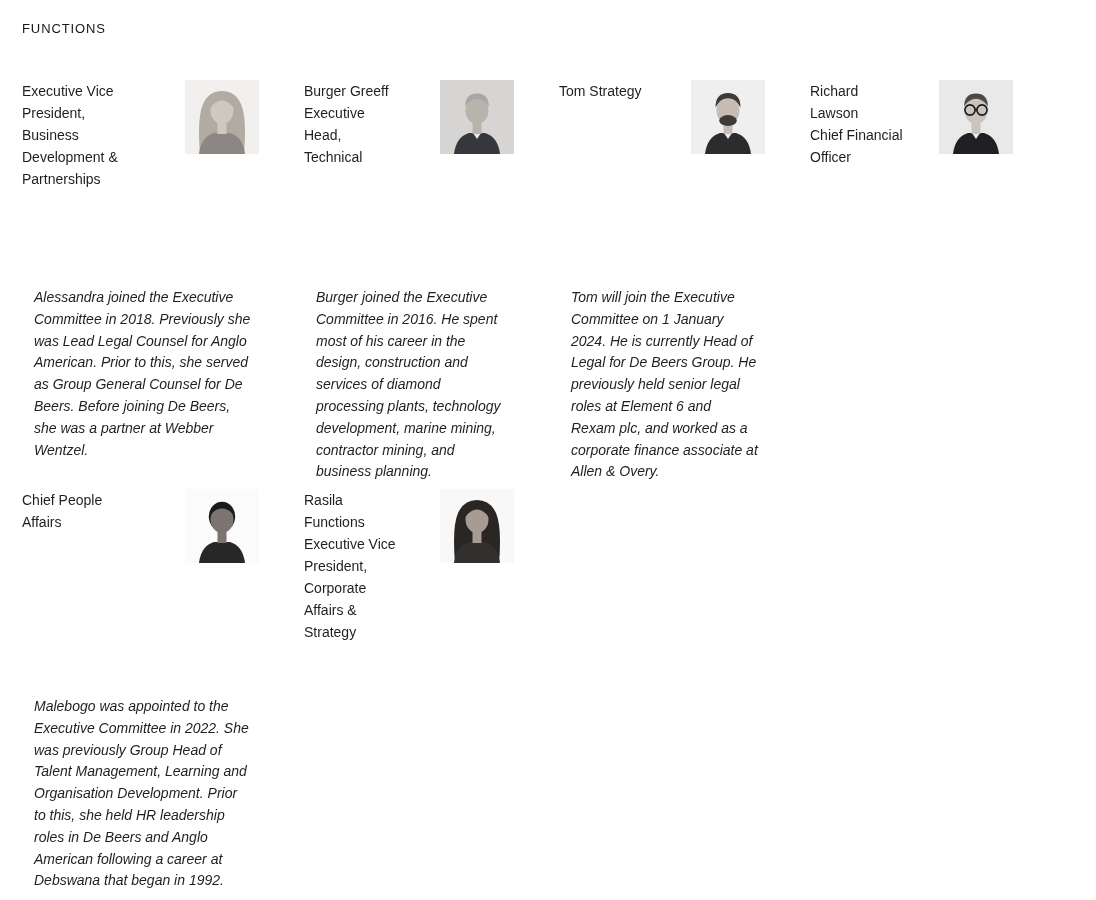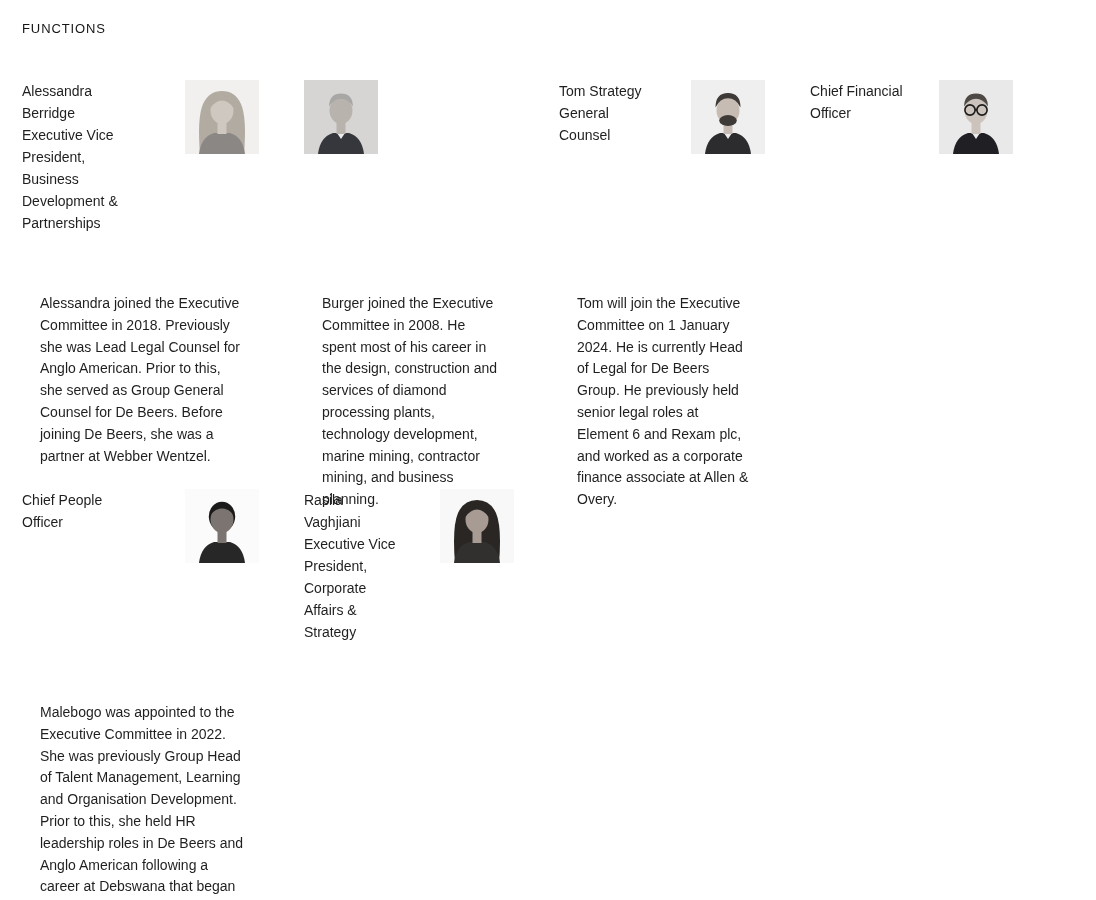--- a/index.html
+++ b/index.html
@@ -47,88 +47,93 @@
     display: block;
     white-space: pre-line;
   }
   .photo {
     width: 74px;
     height: 74px;
     flex: 0 0 74px;
     display: block;
   }
   .bio {
-    margin: 18px;
+    margin: 12px;
     padding-right: 40px;
     box-sizing: border-box;
     font-size: 14px;
     line-height: 21.8px;
     color: #1f1f1f;
+    font-style: italic;
   }
   .bio.col4 { padding-right: 2px; }
 </style>
 </head>
 <body>
 
 <div class="page">
 
   <h2 class="heading">FUNCTIONS</h2>
 
   <section class="grid names-row">
 
     <div class="person">
       <div class="person-text">
-        <span class="person-name">Alessandra
-Berridge</span>
         <span class="person-title">Executive Vice
 President,
 Business
 Development &amp;
 Partnerships</span>
       </div>
       <svg class="photo" viewBox="0 0 74 74" role="img" aria-label="Black-and-white portrait of Alessandra Berridge">
         <rect width="74" height="74" fill="#f1f0ee"></rect>
         <path d="M15 74 Q12 38 18 24 Q24 11 37 11 Q50 11 56 24 Q62 38 59 74 Z" fill="#b2aba1"></path>
         <path d="M14 74 Q16 57 29 53 L45 53 Q58 57 60 74 Z" fill="#8a8784"></path>
         <rect x="32.5" y="41" width="9" height="13" fill="#cfc8c1"></rect>
         <ellipse cx="37" cy="30.5" rx="11.5" ry="13.5" fill="#cfc8c1"></ellipse>
         <path d="M25.4 28 Q25.4 15.8 37 15.8 Q48.6 15.8 48.6 28 Q43.5 20.4 37 20.4 Q30.5 20.4 25.4 28 Z" fill="#b2aba1"></path>
       </svg>
     </div>
 
     <div class="person">
+      <div class="person-text">
+        <span class="person-name">Burger Greeff</span>
+        <span class="person-title">Executive
+Head,
+Technical</span>
+      </div>
       <svg class="photo" viewBox="0 0 74 74" role="img" aria-label="Black-and-white portrait of Burger Greeff">
         <rect width="74" height="74" fill="#d6d5d4"></rect>
         <path d="M14 74 Q16 57 29 53 L45 53 Q58 57 60 74 Z" fill="#36373c"></path>
         <path d="M33 53 L37 59 L41 53 Z" fill="#ececec"></path>
         <rect x="32.5" y="41" width="9" height="13" fill="#b9b3ae"></rect>
         <ellipse cx="37" cy="30.5" rx="11.5" ry="13.5" fill="#b9b3ae"></ellipse>
         <path d="M25 26.5 Q25.5 13.5 37 13.5 Q48.5 13.5 49 26.5 Q44 18.8 37 18.8 Q30 18.8 25 26.5 Z" fill="#a8a7a6"></path>
       </svg>
     </div>
 
     <div class="person">
       <div class="person-text">
         <span class="person-name">Tom Strategy</span>
-        <span class="person-title">General
-Counsel</span>
       </div>
       <svg class="photo" viewBox="0 0 74 74" role="img" aria-label="Black-and-white portrait of Tom Johnson">
         <rect width="74" height="74" fill="#efefef"></rect>
         <path d="M14 74 Q16 57 29 53 L45 53 Q58 57 60 74 Z" fill="#2c2c2e"></path>
         <path d="M33 53 L37 59 L41 53 Z" fill="#ececec"></path>
         <rect x="32.5" y="41" width="9" height="13" fill="#c6bcb4"></rect>
         <ellipse cx="37" cy="30.5" rx="11.5" ry="13.5" fill="#c6bcb4"></ellipse>
         <ellipse cx="37" cy="40.5" rx="8.8" ry="5.4" fill="#3e3a37"></ellipse>
         <path d="M24.5 27.5 Q24.5 13 37 13 Q49.5 13 49.5 27.5 Q45 18.3 37 18.3 Q29 18.3 24.5 27.5 Z" fill="#3e3a37"></path>
       </svg>
     </div>
 
     <div class="person">
       <div class="person-text">
+        <span class="person-name">Richard
+Lawson</span>
         <span class="person-title">Chief Financial
 Officer</span>
       </div>
       <svg class="photo" viewBox="0 0 74 74" role="img" aria-label="Black-and-white portrait of Richard Lawson">
         <rect width="74" height="74" fill="#e9e9e9"></rect>
         <path d="M14 74 Q16 57 29 53 L45 53 Q58 57 60 74 Z" fill="#202024"></path>
         <path d="M33 53 L37 59 L41 53 Z" fill="#ececec"></path>
         <rect x="32.5" y="41" width="9" height="13" fill="#cbc3bc"></rect>
         <ellipse cx="37" cy="30.5" rx="11.5" ry="13.5" fill="#cbc3bc"></ellipse>
         <path d="M25 26.5 Q25.5 13.5 37 13.5 Q48.5 13.5 49 26.5 Q44 18.8 37 18.8 Q30 18.8 25 26.5 Z" fill="#4e4944"></path>
@@ -136,45 +141,45 @@
           <circle cx="31" cy="30" r="5.1"></circle>
           <circle cx="43" cy="30" r="5.1"></circle>
           <path d="M36.1 29.6 L37.9 29.6"></path>
         </g>
       </svg>
     </div>
   </section>
 
   <section class="grid bios-row">
     <p class="bio col1">Alessandra joined the Executive Committee in 2018. Previously she was Lead Legal Counsel for Anglo American. Prior to this, she served as Group General Counsel for De Beers. Before joining De Beers, she was a partner at Webber Wentzel.</p>
-    <p class="bio col2">Burger joined the Executive Committee in 2008. He spent most of his career in the design, construction and services of diamond processing plants, technology development, marine mining, contractor mining, and business planning.</p>
+    <p class="bio col2">Burger joined the Executive Committee in 2016. He spent most of his career in the design, construction and services of diamond processing plants, technology development, marine mining, contractor mining, and business planning.</p>
     <p class="bio col3">Tom will join the Executive Committee on 1 January 2024. He is currently Head of Legal for De Beers Group. He previously held senior legal roles at Element 6 and Rexam plc, and worked as a corporate finance associate at Allen &amp; Overy.</p>
   </section>
 
   <section class="grid names-row">
 
     <div class="person">
       <div class="person-text">
         <span class="person-title">Chief People
-Officer</span>
+Affairs</span>
       </div>
       <svg class="photo" viewBox="0 0 74 74" role="img" aria-label="Black-and-white portrait of Malebogo Mpugwa">
         <rect width="74" height="74" fill="#fbfbfb"></rect>
         <path d="M14 74 Q16 57 29 53 L45 53 Q58 57 60 74 Z" fill="#272727"></path>
         <rect x="32.5" y="41" width="9" height="13" fill="#7b7470"></rect>
         <ellipse cx="37" cy="27.5" rx="13.2" ry="14.8" fill="#1b1b1b"></ellipse>
         <ellipse cx="37" cy="30.5" rx="11.5" ry="13.5" fill="#7b7470"></ellipse>
         <path d="M25.4 26 Q26 15.5 37 15.5 Q48 15.5 48.6 26 Q43.5 19.6 37 19.6 Q30.5 19.6 25.4 26 Z" fill="#1b1b1b"></path>
       </svg>
     </div>
 
     <div class="person">
       <div class="person-text">
         <span class="person-name">Rasila
-Vaghjiani</span>
+Functions</span>
         <span class="person-title">Executive Vice
 President,
 Corporate
 Affairs &amp;
 Strategy</span>
       </div>
       <svg class="photo" viewBox="0 0 74 74" role="img" aria-label="Black-and-white portrait of Rasila Vaghjiani">
         <rect width="74" height="74" fill="#f8f8f8"></rect>
         <path d="M15 74 Q12 38 18 24 Q24 11 37 11 Q50 11 56 24 Q62 38 59 74 Z" fill="#292623"></path>
         <path d="M14 74 Q16 57 29 53 L45 53 Q58 57 60 74 Z" fill="#32302e"></path>

